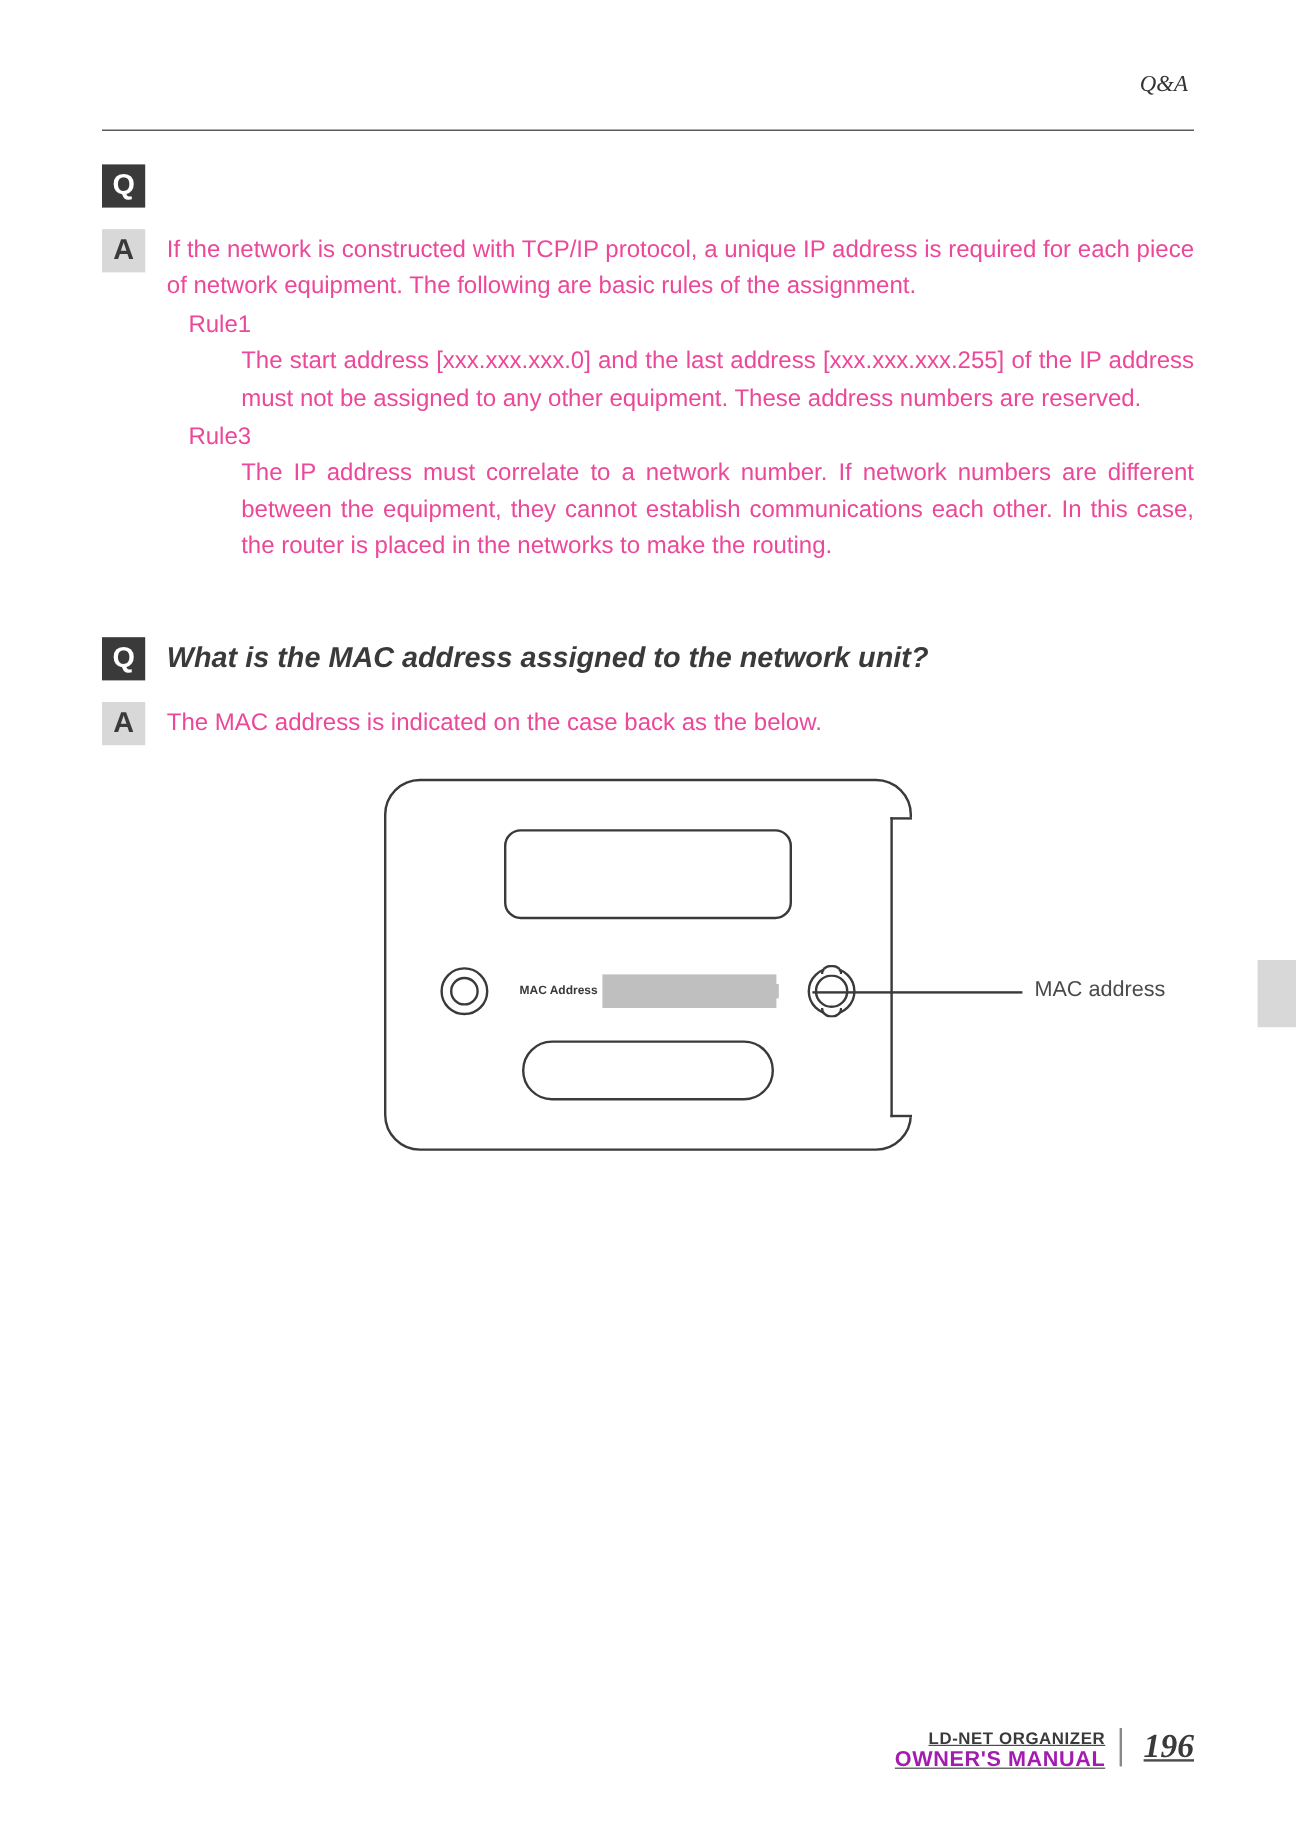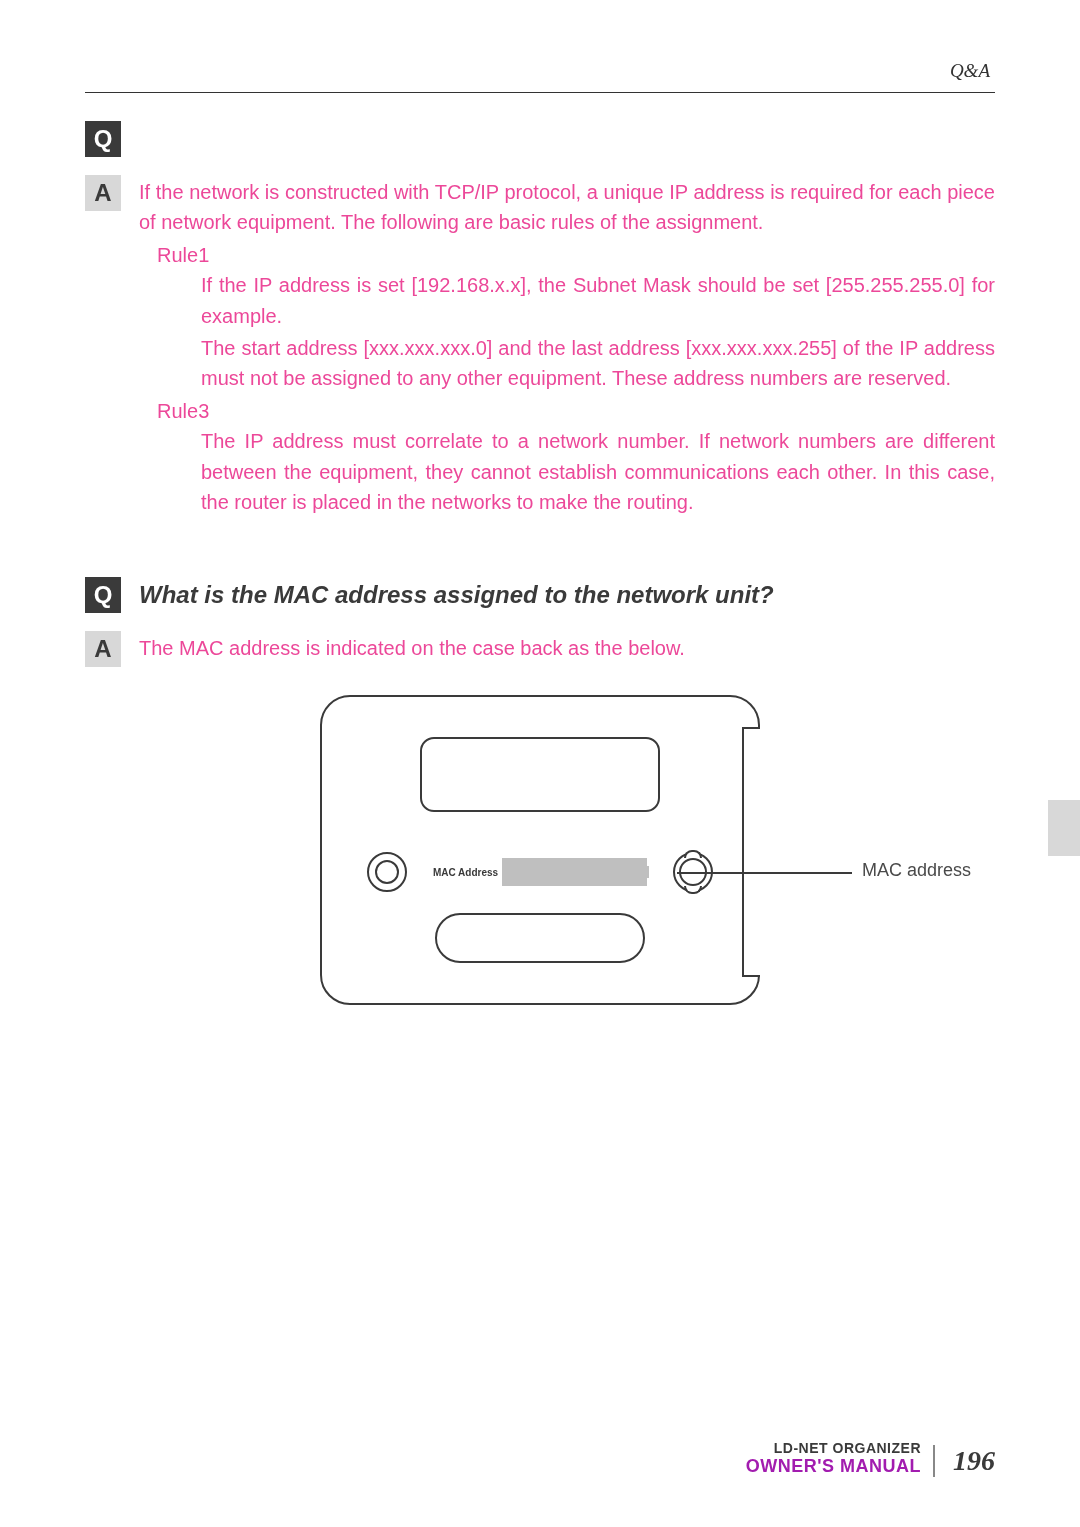--- a/index.html
+++ b/index.html
@@ -11,21 +11,21 @@
       position: relative;
       padding: 60px 85px 40px 85px;
       color: #4a4a4a;
     }
     .header-right {
       text-align: right;
       font-style: italic;
       font-family: 'Times New Roman', serif;
       font-size: 19px;
       color: #333;
-      margin-bottom: 10px;
+      margin-bottom: 26px;
       padding-right: 5px;
     }
     .header-line {
       border-top: 1.5px solid #333;
       margin-bottom: 28px;
     }
     .qa-block {
       display: flex;
       align-items: flex-start;
       margin-bottom: 18px;
@@ -255,22 +255,23 @@
     .page-num {
       font-size: 28px;
       font-weight: bold;
       font-style: italic;
       color: #3a3a3a;
       font-family: 'Times New Roman', serif;
       margin-left: 10px;
     }
     .footer-row {
       display: flex;
-      align-items: flex-end;
+      align-items: flex-start;
       justify-content: flex-end;
+      text-decoration: underline;
     }
     .footer-divider {
       width: 2px;
       height: 32px;
       background: #888;
       margin: 0 8px 0 12px;
     }
     .side-tab {
       position: absolute;
       right: 0;
@@ -288,21 +289,20 @@
 
 <div class="qa-block">
   <div class="q-marker">Q</div>
 </div>
 
 <div class="qa-block">
   <div class="a-marker">A</div>
   <div class="answer-content">
     <div>If the network is constructed with TCP/IP protocol, a unique IP address is required for each piece of network equipment. The following are basic rules of the assignment.</div>
     <div class="rule-label">Rule1</div>
-    <div class="rule-body">If the IP address is set [192.168.x.x], the Subnet Mask should be set [255.255.255.0] for example.</div>
     <div class="rule-body">The start address [xxx.xxx.xxx.0] and the last address [xxx.xxx.xxx.255] of the IP address must not be assigned to any other equipment. These address numbers are reserved.</div>
     <div class="rule-label">Rule3</div>
     <div class="rule-body">The IP address must correlate to a network number. If network numbers are different between the equipment, they cannot establish communications each other. In this case, the router is placed in the networks to make the routing.</div>
   </div>
 </div>
 
 <div class="section-gap"></div>
 
 <div class="qa-block">
   <div class="q-marker">Q</div>

